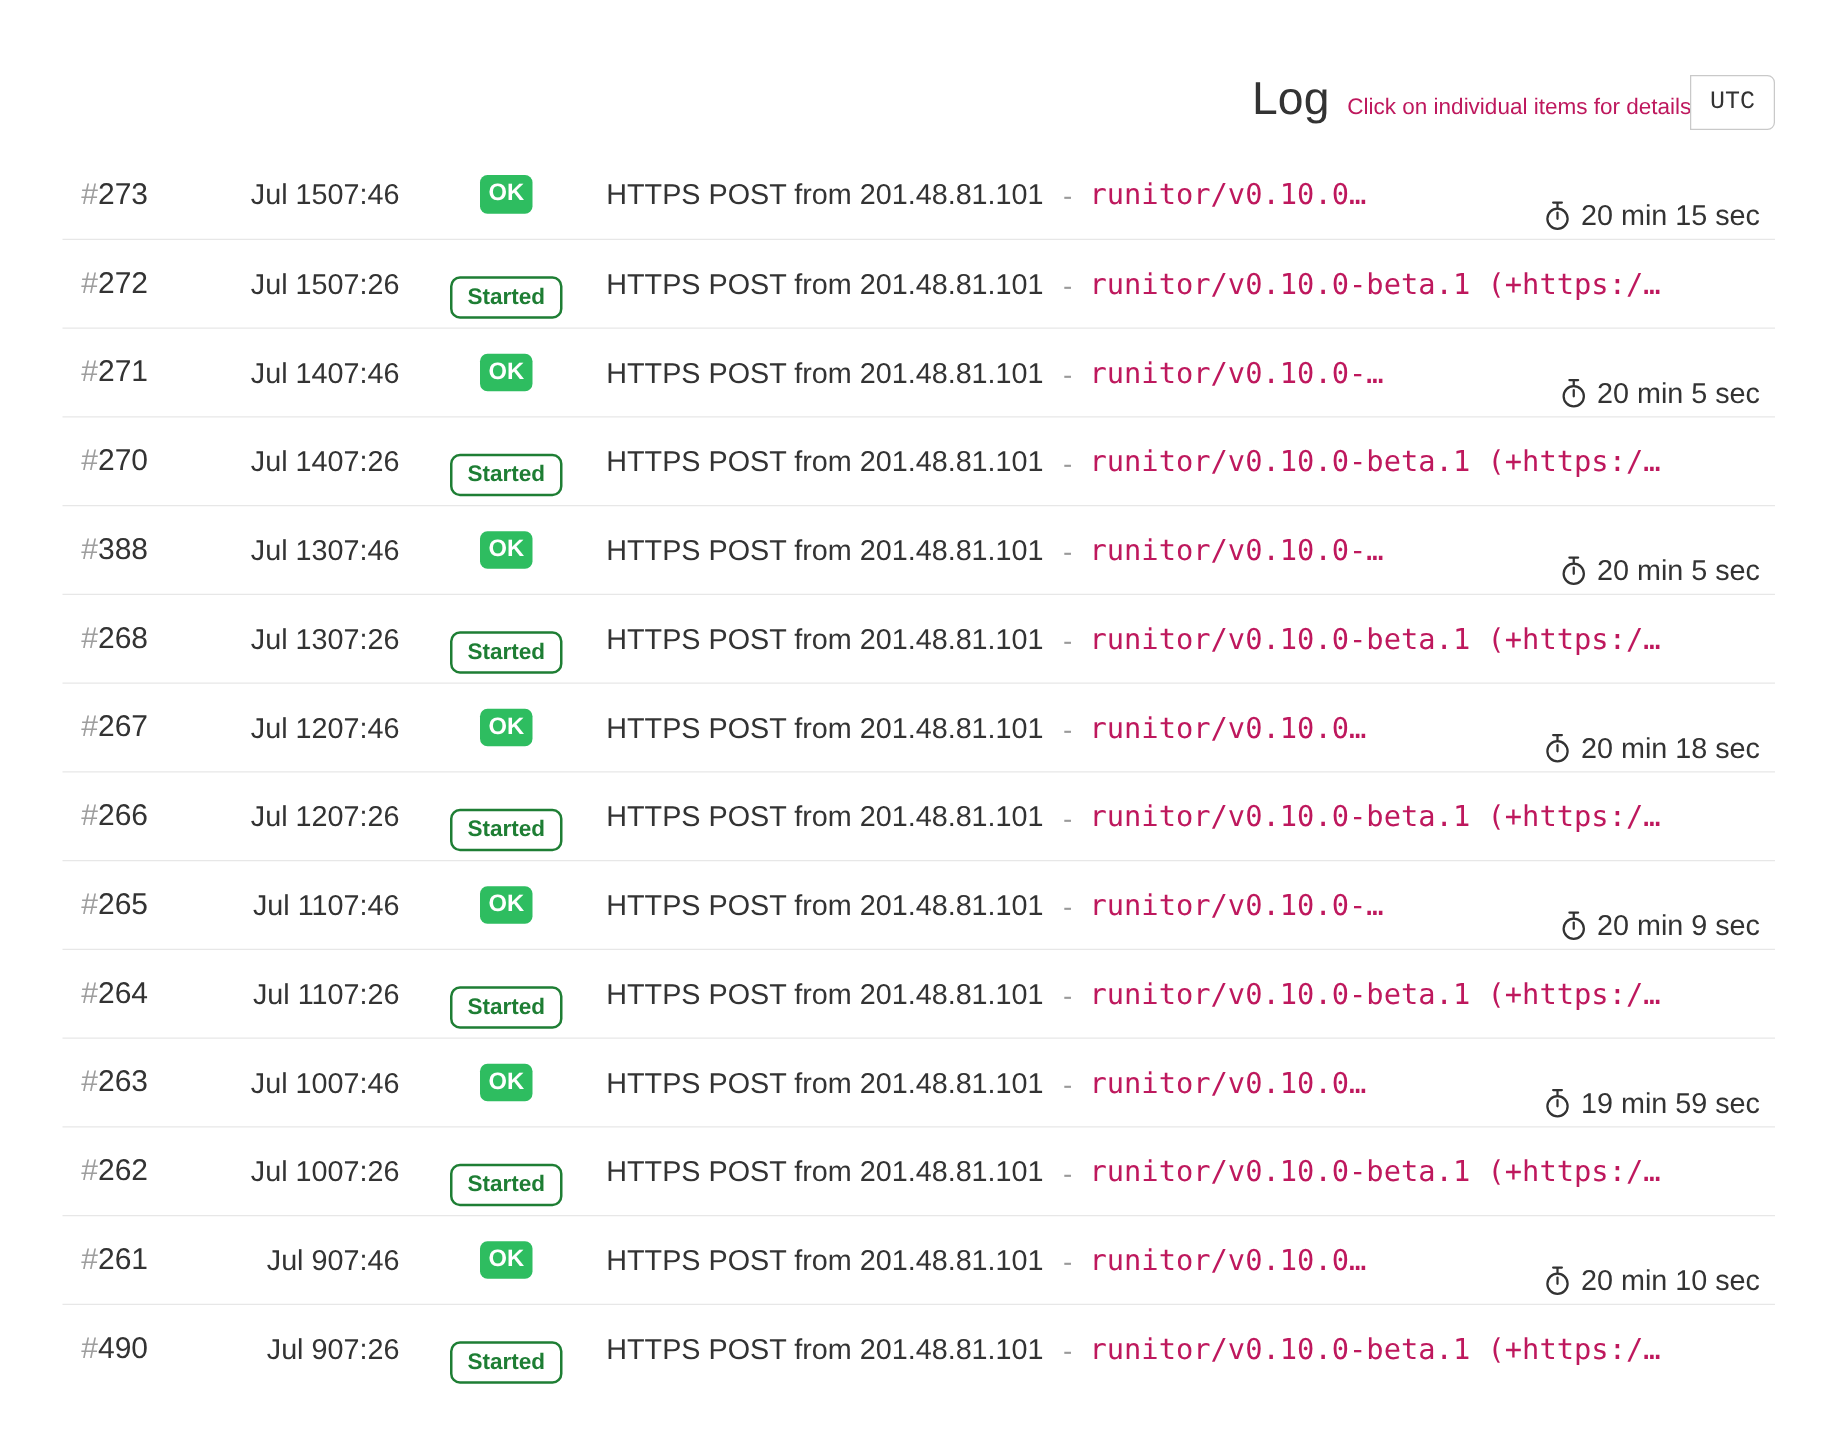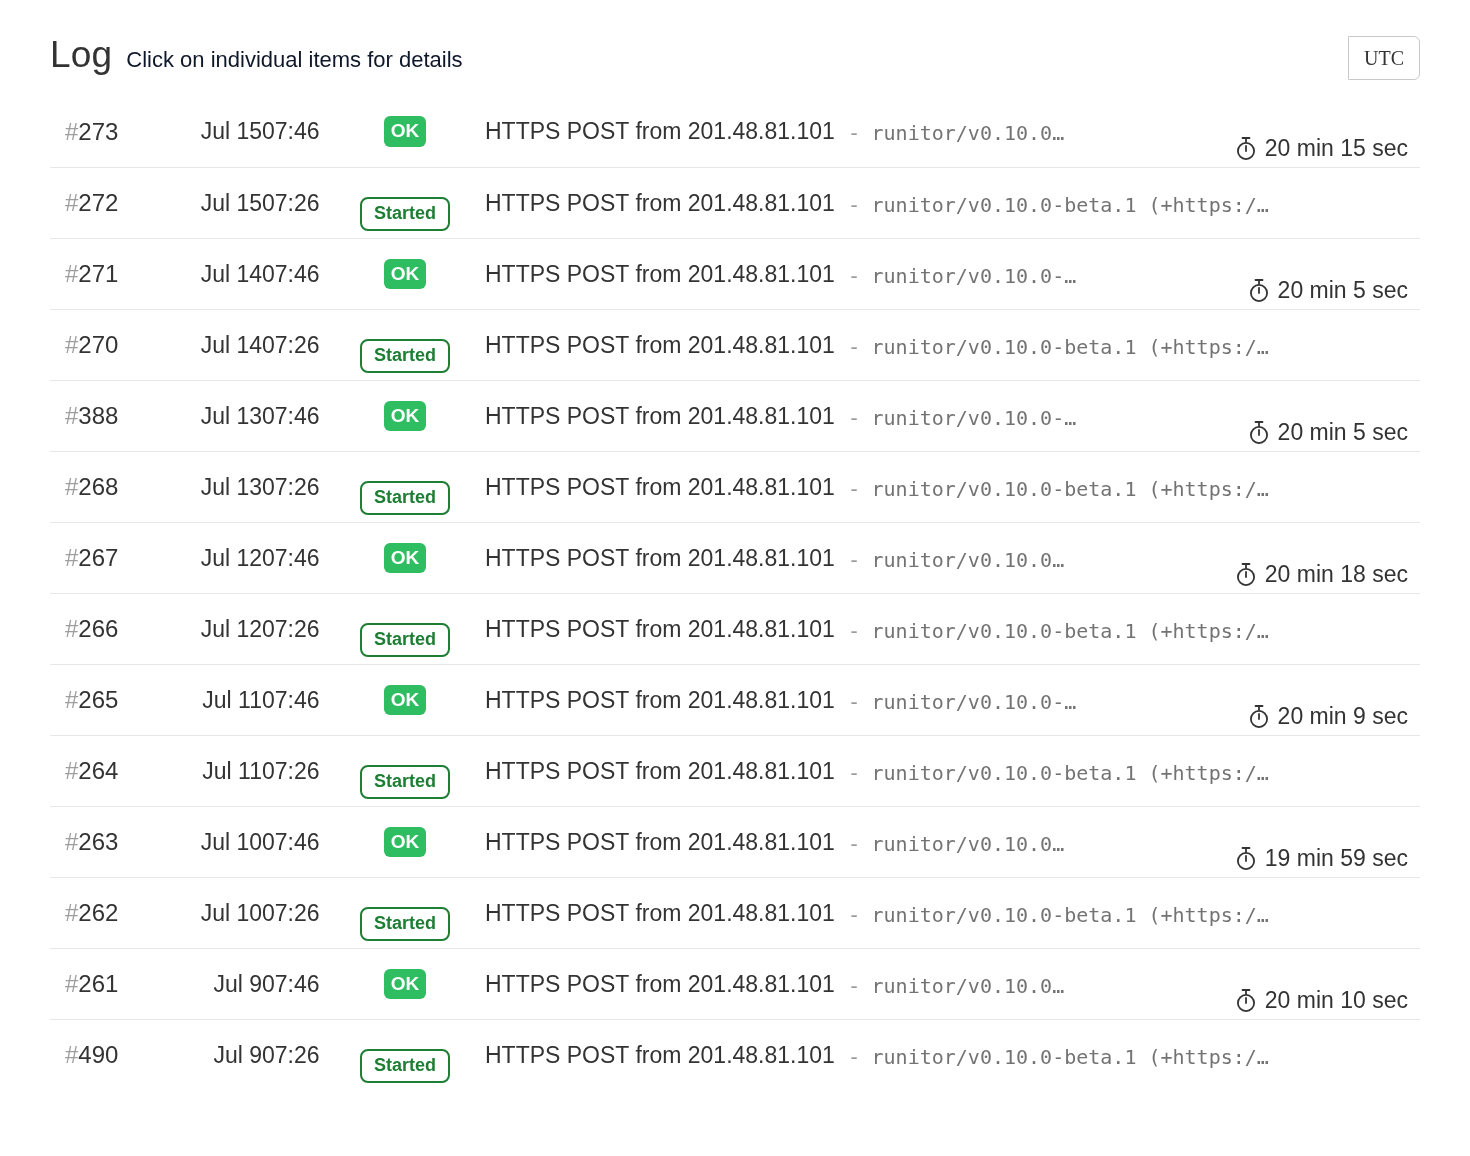--- a/index.html
+++ b/index.html
@@ -9,42 +9,42 @@
     color: #333;
     width: 1470px;
     height: 1156px;
     overflow: hidden;
   }
   .page { padding: 30px 50px 0 50px; }
 
   
   .header {
     display: flex;
-    justify-content: space-between;
+    justify-content: flex-end;
     align-items: flex-start;
-    margin-top: 4px;
+    margin-top: 28px;
     margin-bottom: 16px;
   }
   .title-wrap { display: flex; align-items: baseline; }
   .page-title {
     font-size: 37px;
     font-weight: 400;
     margin: 0;
     color: #333;
     letter-spacing: 0.2px;
   }
   .subtitle {
-    font-size: 22px;
-    color: #0f172a;
+    font-size: 18px;
+    color: #be185d;
     margin-left: 14px;
     font-weight: 400;
   }
   .btn-group { display: flex; margin-top: 2px; }
   .btn {
-    font-family: Liberation Serif, serif;
+    font-family: Liberation Mono, monospace;
     font-size: 20px;
     color: #333;
     background: #fff;
     border: 1px solid #c9c9c9;
     padding: 9px 15px;
     cursor: pointer;
     line-height: 1.2;
   }
   .btn:first-child { border-radius: 6px 0 0 6px; }
   .btn:last-child { border-radius: 0 6px 6px 0; margin-left: -1px; }
@@ -114,22 +114,22 @@
 
   .msg { color: #333; }
   .dash {
     font-family: "DejaVu Sans Mono", monospace;
     color: #9a9a9a;
     font-size: 21px;
     margin: 0 11px 0 13px;
   }
   .mono {
     font-family: "DejaVu Sans Mono", monospace;
-    color: #737373;
-    font-size: 20px;
+    color: #be185d;
+    font-size: 23px;
   }
 </style>
 </head>
 <body>
 
 <div class="page">
 
   <div class="header">
     <div class="title-wrap">
       <h1 class="page-title">Log</h1>

